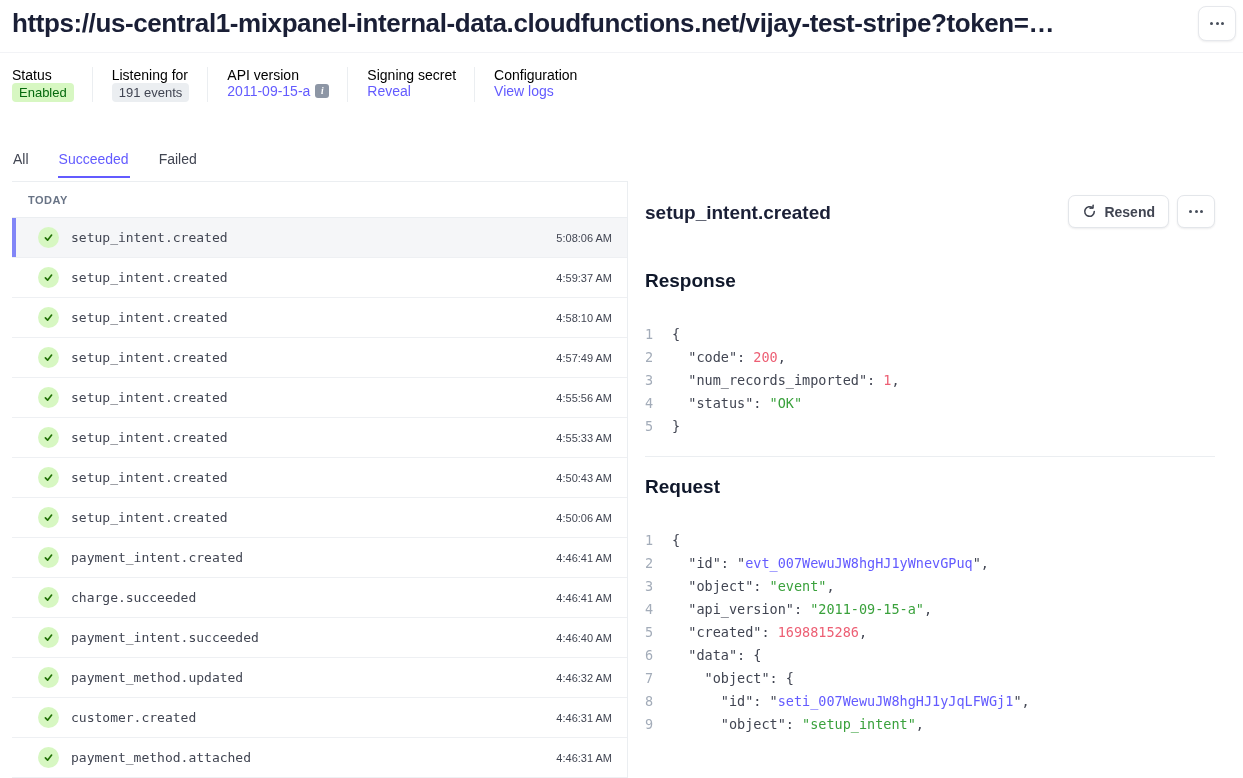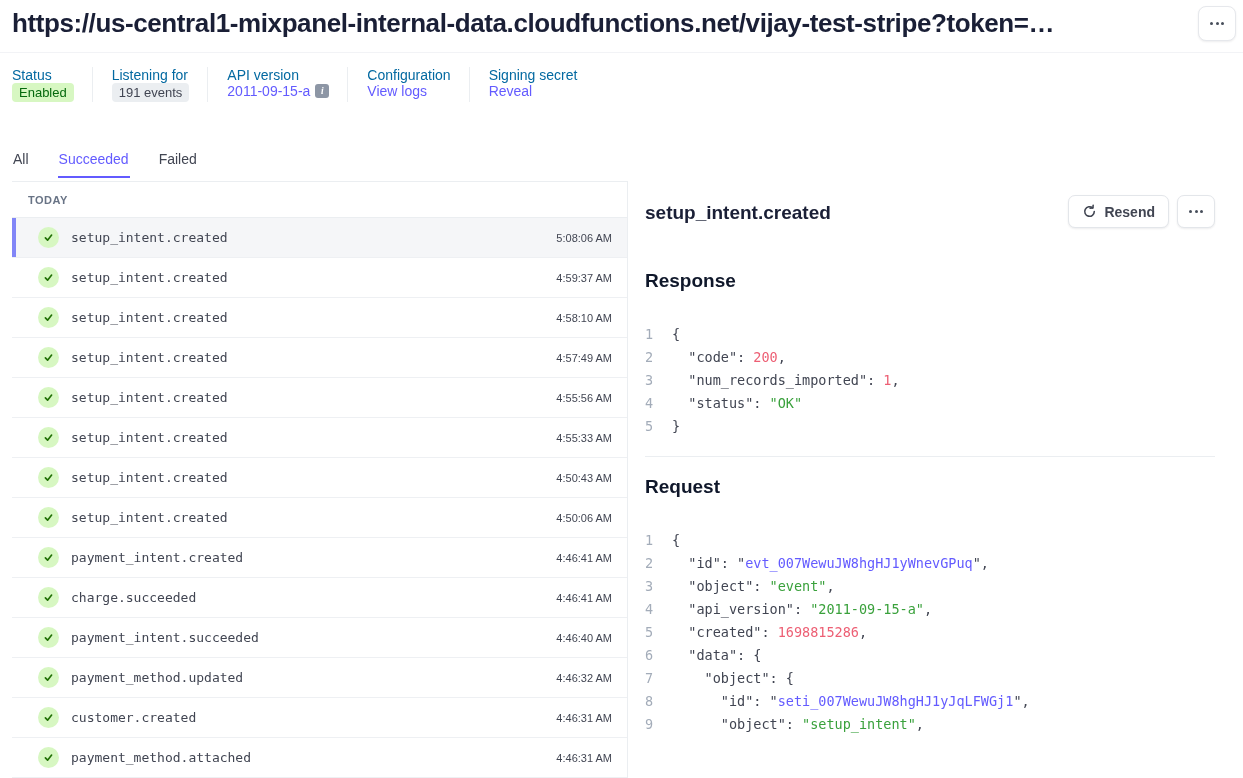--- a/index.html
+++ b/index.html
@@ -19,21 +19,21 @@
   .icon-btn { position:absolute; right:7px; top:6px; width:38px; height:35px;
     background:#fff; border:1px solid #e6e8ec; border-radius:8px;
     box-shadow:0 1px 2px rgba(20,23,38,.08); cursor:pointer;
     display:flex; align-items:center; justify-content:center; gap:2.5px; }
   .dot { width:3px; height:3px; border-radius:50%; background:#474e5a; }
 
   
   .stats-row { position:absolute; left:12px; top:67px; display:flex; align-items:stretch; }
   .stat { padding-right:18px; margin-right:19px; border-right:1px solid #ebeef1; }
   .stat:last-child { border-right:none; }
-  .stat-label { font-size:14px; color:#0369a1; }
+  .stat-label { font-size:14px; color:#000000; }
   .stat-value { font-size:14px; display:flex; align-items:center; gap:5px; }
   .badge { display:inline-block; font-size:13px; font-weight:500; padding:2px 7px; border-radius:4px; }
   .badge-green { background:var(--badge-green-bg); color:var(--badge-green-text); }
   .badge-gray  { background:var(--badge-gray-bg);  color:var(--badge-gray-text); }
   .stat-link { color:var(--accent); font-weight:500; cursor:pointer; }
   .info-ic { display:inline-flex; width:14px; height:14px; border-radius:3px; background:#8d96a5;
     color:#fff; font-size:9.5px; font-weight:700; align-items:center; justify-content:center;
     font-family:"Liberation Serif", serif; font-style:italic; }
 
   
@@ -105,29 +105,29 @@
       </div>
     </div>
     <div class="stat">
       <div class="stat-label">API version</div>
       <div class="stat-value">
         <span class="stat-link">2011-09-15-a</span>
         <span class="info-ic">i</span>
       </div>
     </div>
     <div class="stat">
+      <div class="stat-label">Signing secret</div>
+      <div class="stat-value">
+        <span class="stat-link">Reveal</span>
+      </div>
+    </div>
+    <div class="stat">
       <div class="stat-label">Configuration</div>
       <div class="stat-value">
         <span class="stat-link">View logs</span>
-      </div>
-    </div>
-    <div class="stat">
-      <div class="stat-label">Signing secret</div>
-      <div class="stat-value">
-        <span class="stat-link">Reveal</span>
       </div>
     </div>
   </section>
 
 <nav class="tabs" id="tabs">
     <div class="tab">All</div>
     <div class="tab active">Succeeded</div>
     <div class="tab">Failed</div>
   </nav>
 

